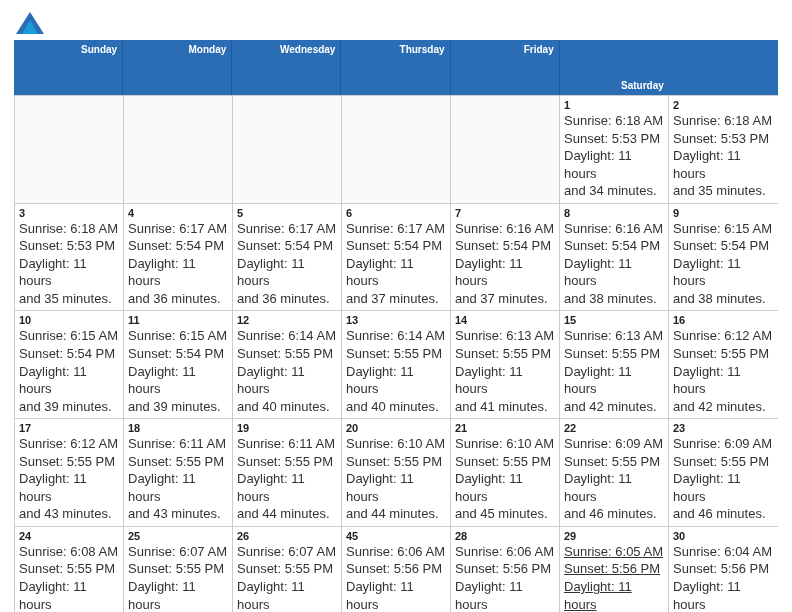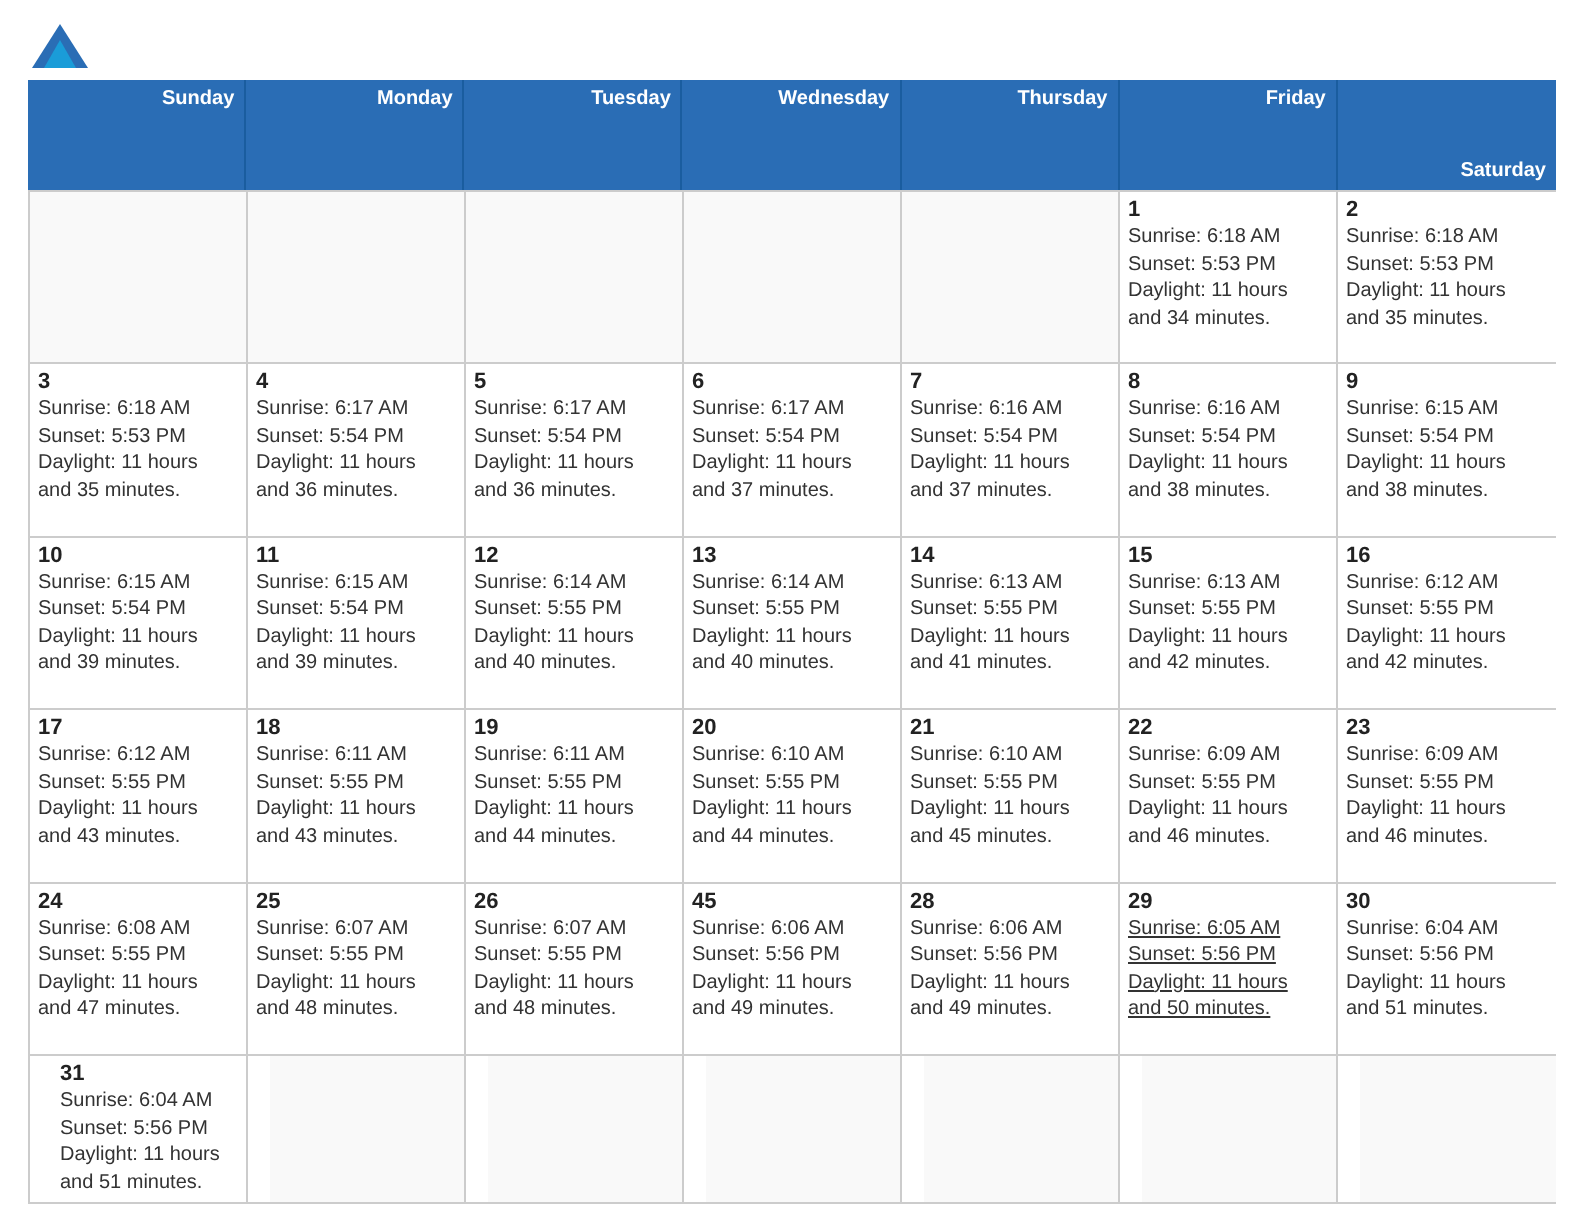--- a/index.html
+++ b/index.html
@@ -100,21 +100,21 @@
     .cal-cell:last-child { border-right: none; }
     .cal-cell.empty { background: #f9f9f9; }
     .day-num {
       font-size: 11px;
       font-weight: bold;
       color: #222;
       display: block;
       margin-bottom: 1px;
     }
     .cell-detail {
-      font-size: 10px;
+      font-size: 13px;
       color: #333;
       line-height: 1.35;
     }
     .last-row {
       flex: 0 0 auto;
     }
     .last-row .cal-cell {
       min-height: 70px;
       margin-left: 11px;
     }
@@ -137,21 +137,20 @@
     <div class="title-area">
       <div class="month-title"></div>
       <div class="location-title"></div>
     </div>
   </div>
 
   <div class="calendar">
     <div class="cal-header">
     <div class="cal-header-cell">Sunday</div>
         <div class="cal-header-cell">Monday</div>
-        <div class="cal-header-cell">Tuesday</div>
         <div class="cal-header-cell">Wednesday</div>
         <div class="cal-header-cell">Thursday</div>
         <div class="cal-header-cell">Friday</div>
         <div class="cal-header-cell">Saturday</div>
       </div>
     <div class="cal-body">
     <div class="cal-row">
           <div class="cal-cell empty"></div>
           <div class="cal-cell empty"></div>
           <div class="cal-cell empty"></div>

